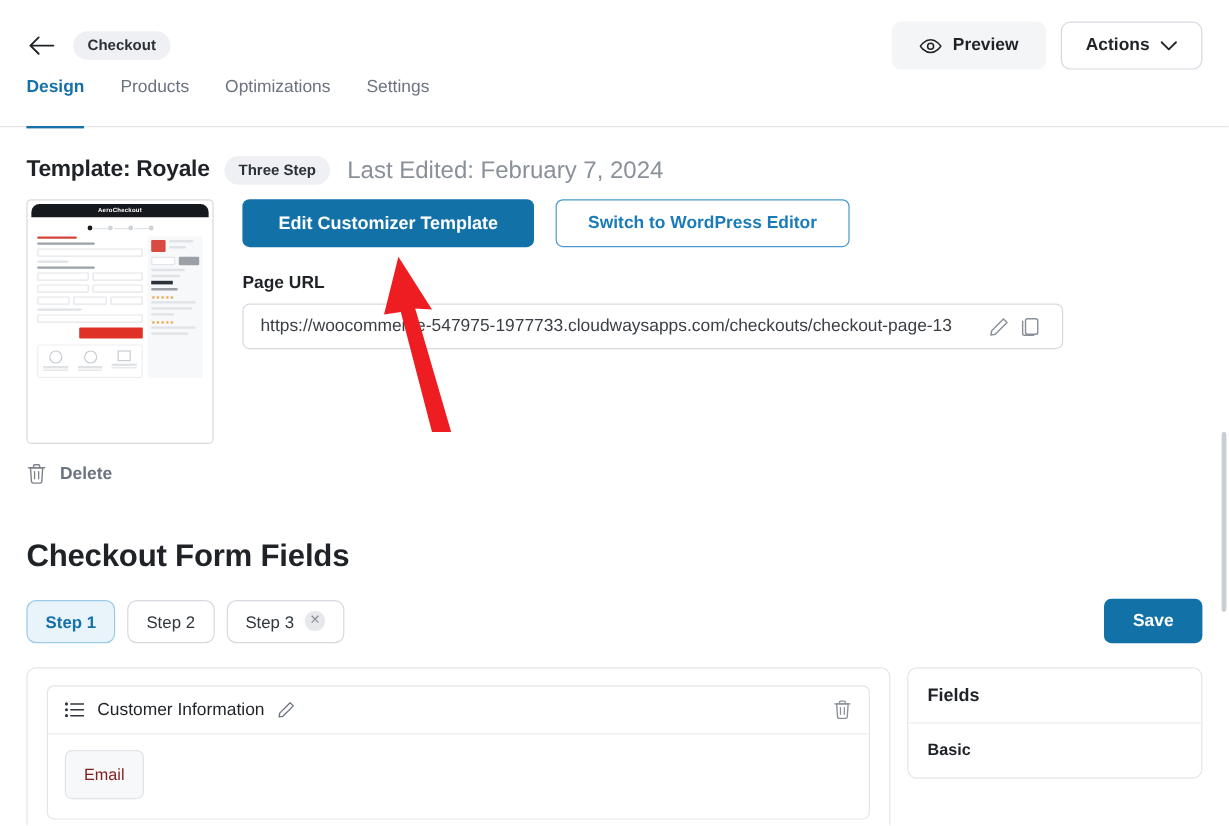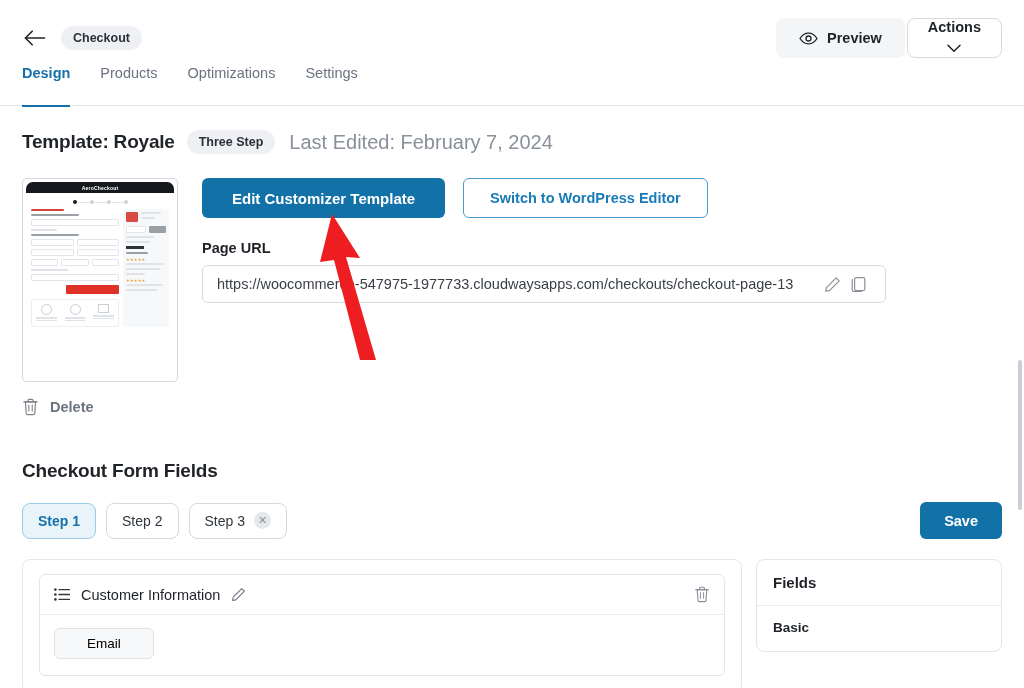--- a/index.html
+++ b/index.html
@@ -38,21 +38,21 @@
     border-radius: 8px; font-size: 14.5px; font-weight: 600;
     display: inline-flex; align-items: center; 
     cursor: pointer; white-space: nowrap; gap: 9px;
   }
   .btn-preview {
     background: #f4f5f7; border: 1px solid #f4f5f7; color: #1f2328;
     height: 40px; padding: 0 22px;
   }
   .btn-actions {
     background: #ffffff; border: 1px solid #d6dae0; color: #1f2328;
-    height: 40px; padding: 0 20px; margin-left: 2px; flex-direction: column;
+    height: 40px; padding: 0 20px; margin-left: 12px;
   }
 
   
   .tabs {
     display: flex; align-items: flex-end; gap: 30px;
     padding: 0 22px;
     border-bottom: 1px solid #e3e6ea;
     height: 44px;
   }
   .tab {
@@ -68,21 +68,21 @@
   .template-head {
     display: flex; align-items: center; margin-top: 24px;
   }
   .template-title { font-size: 19px; font-weight: 700; letter-spacing: -0.2px; }
   .badge-threestep {
     margin-left: 12px; background: #eef0f3; color: #2b3138;
     border-radius: 13px; padding: 5px 12px; font-size: 12.5px; font-weight: 700;
   }
   .last-edited { margin-left: 14px; font-size: 20px; color: #8a9099; text-align: center; }
 
-  .template-body { display: flex; margin-top: 24px; }
+  .template-body { display: flex; margin-top: 12px; }
 
   
   .thumb {
     width: 156px; height: 204px; flex: 0 0 156px;
     border: 1px solid #d6dae0; border-radius: 4px;
     background: #ffffff; overflow: hidden; position: relative;
     cursor: pointer;
   }
   .thumb-inner { position: absolute; inset: 3px; background: #fff; border-radius: 3px; overflow: hidden; }
   .tb-bar { height: 11px; background: #15181c; border-radius: 7px 7px 0 0;
@@ -138,21 +138,21 @@
               color: #8a9099; cursor: pointer; }
 
   
   .delete-row {
     display: flex; align-items: center; gap: 11px;
     margin-top: 16px; cursor: pointer; width: max-content;
   }
   .delete-label { font-size: 14.5px; color: #6b7280; font-weight: 600; }
 
   
-  .cff-title { font-size: 19px; font-weight: 700; margin-top: 44px; letter-spacing: -0.2px; }
+  .cff-title { font-size: 26px; font-weight: 700; margin-top: 44px; letter-spacing: -0.2px; }
   .steps-row { display: flex; align-items: center; margin-top: 20px; }
   .step-chip {
     height: 36px; min-width: 66px; padding: 0 15px;
     border: 1px solid #d6dae0; border-radius: 8px;
     background: #ffffff; color: #31373d;
     font-size: 14px; font-weight: 500;
     display: inline-flex; align-items: center; gap: 9px;
     margin-right: 10px; cursor: pointer;
   }
   .step-chip.active {
@@ -180,23 +180,23 @@
   .group-card { border: 1px solid #e3e6ea; border-radius: 6px; background: #fff; }
   .group-head {
     display: flex; align-items: center; gap: 11px;
     padding: 11px 14px; border-bottom: 1px solid #e9ecef;
   }
   .group-title { font-size: 14.5px; font-weight: 500; color: #1f2328; }
   .group-head-spacer { flex: 1 1 auto; }
   .group-body { padding: 13px 14px 16px 14px; }
   .field-chip {
     display: inline-flex; align-items: center; justify-content: center;
-    height: 31px; padding: 0 32px;
+    height: 41px; padding: 0 15px;
     border: 1px solid #e0e3e7; border-radius: 6px;
-    background: #f7f8f9; color: #000000; font-size: 13.5px;
+    background: #f7f8f9; color: #7f1d1d; font-size: 13.5px;
     cursor: grab;
   }
 
   .fields-panel {
     width: 246px; flex: 0 0 246px;
     border: 1px solid #e3e6ea; border-radius: 8px;
     background: #ffffff; overflow: hidden;
   }
   .fields-panel-head {
     padding: 14px 16px; border-bottom: 1px solid #e9ecef;

